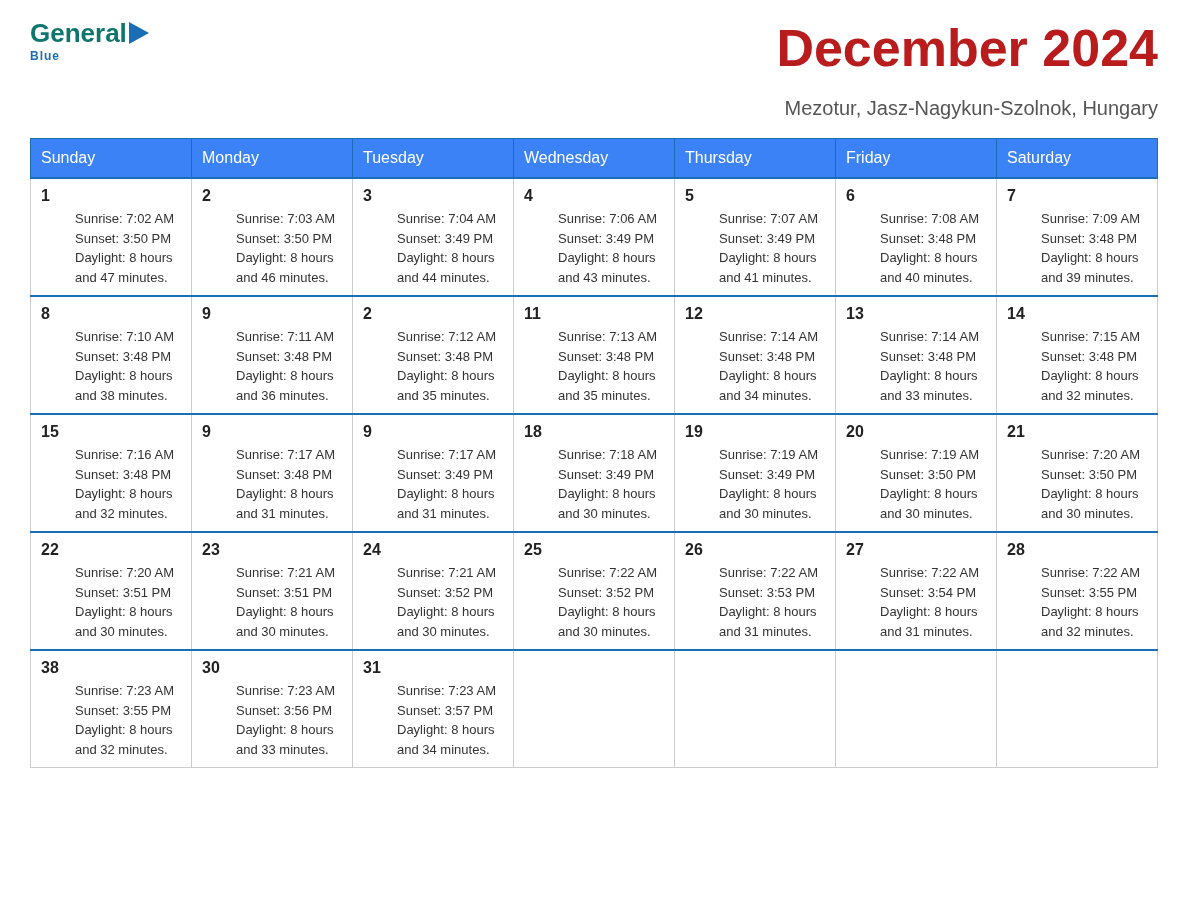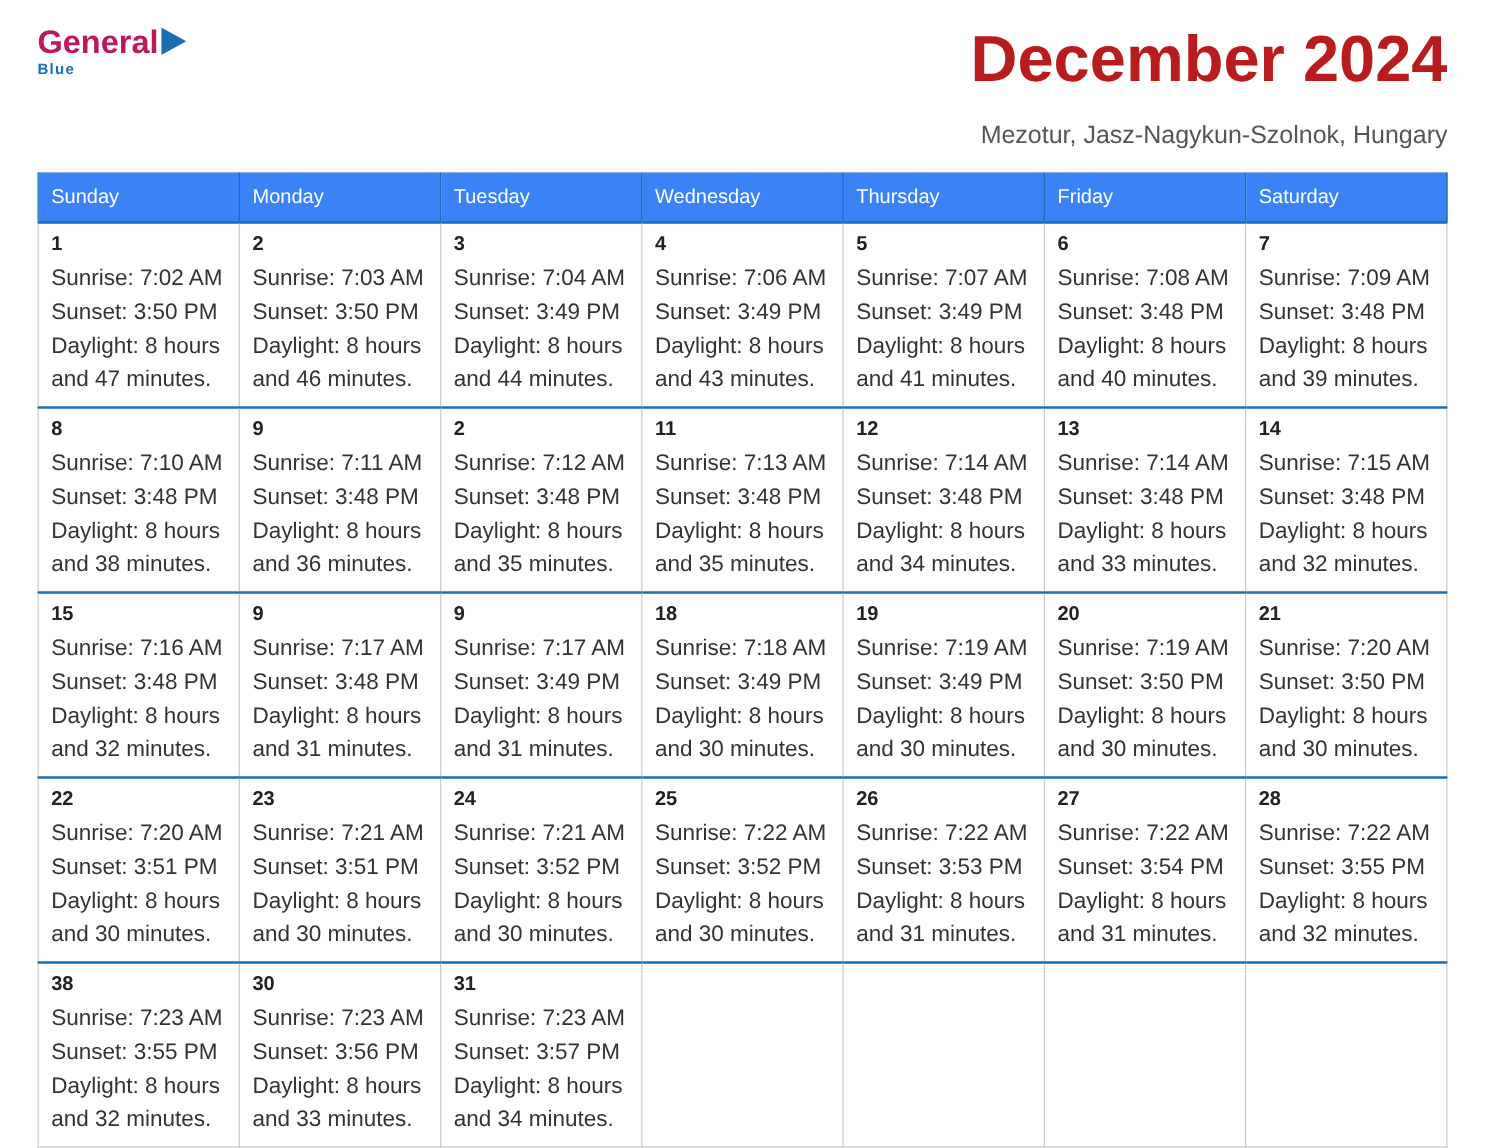--- a/index.html
+++ b/index.html
@@ -20,21 +20,21 @@
       display: flex;
       flex-direction: column;
       align-items: flex-start;
     }
     .logo-text {
       font-size: 26px;
       font-weight: bold;
       color: #333;
       line-height: 1;
     }
-    .logo-text span.general { color: #be185d; }
+    .logo-text span.general { color: #0f766e; }
     .logo-row {
       display: flex;
       align-items: center;
     }
     .logo-blue-line {
       font-size: 12px;
       font-weight: bold;
       color: #1a6eb5;
       margin-top: -2px;
       letter-spacing: 1px;
@@ -77,23 +77,24 @@
       height: 110px;
     }
     .day-num {
       font-size: 16px;
       font-weight: bold;
       color: #222;
       display: block;
       margin-bottom: 4px;
     }
     .day-info {
-      font-size: 18px;
+      font-size: 13px;
       line-height: 1.5;
       color: #333;
+      margin-left: 34px;
     }
     .empty-cell {
       border-top: 2px solid #1a6eb5;
       background: #fff;
     }
   </style>
 </head>
 <body>
 
 <div class="header">

